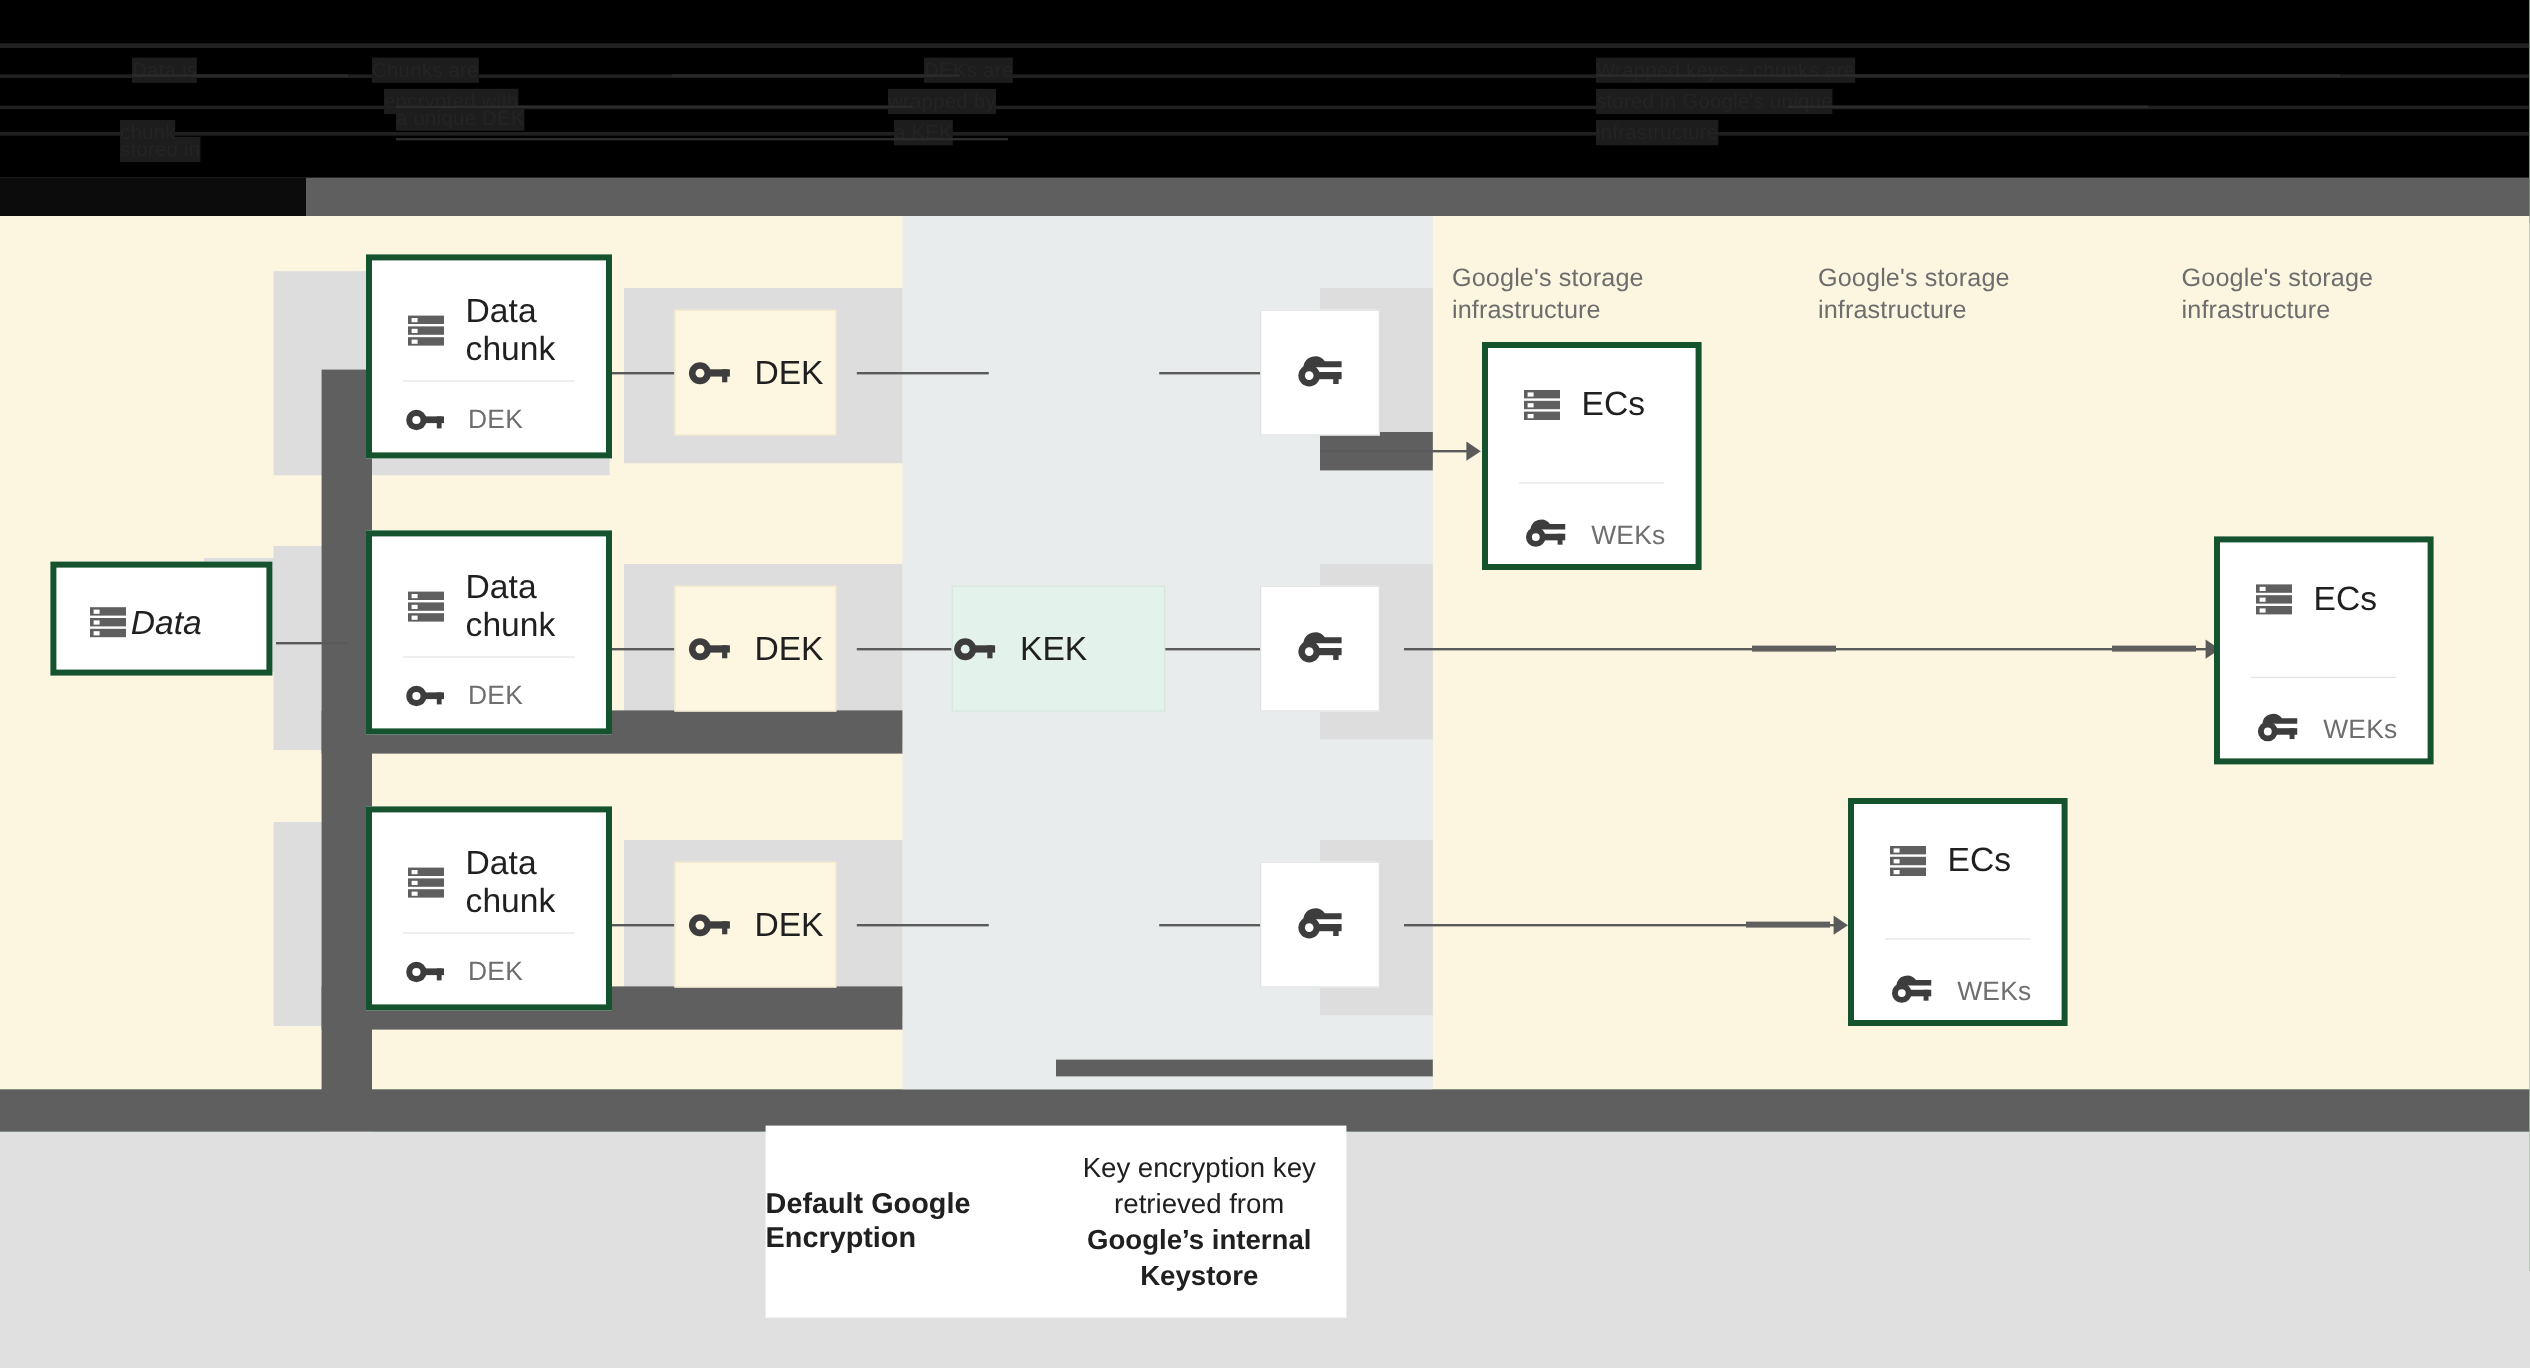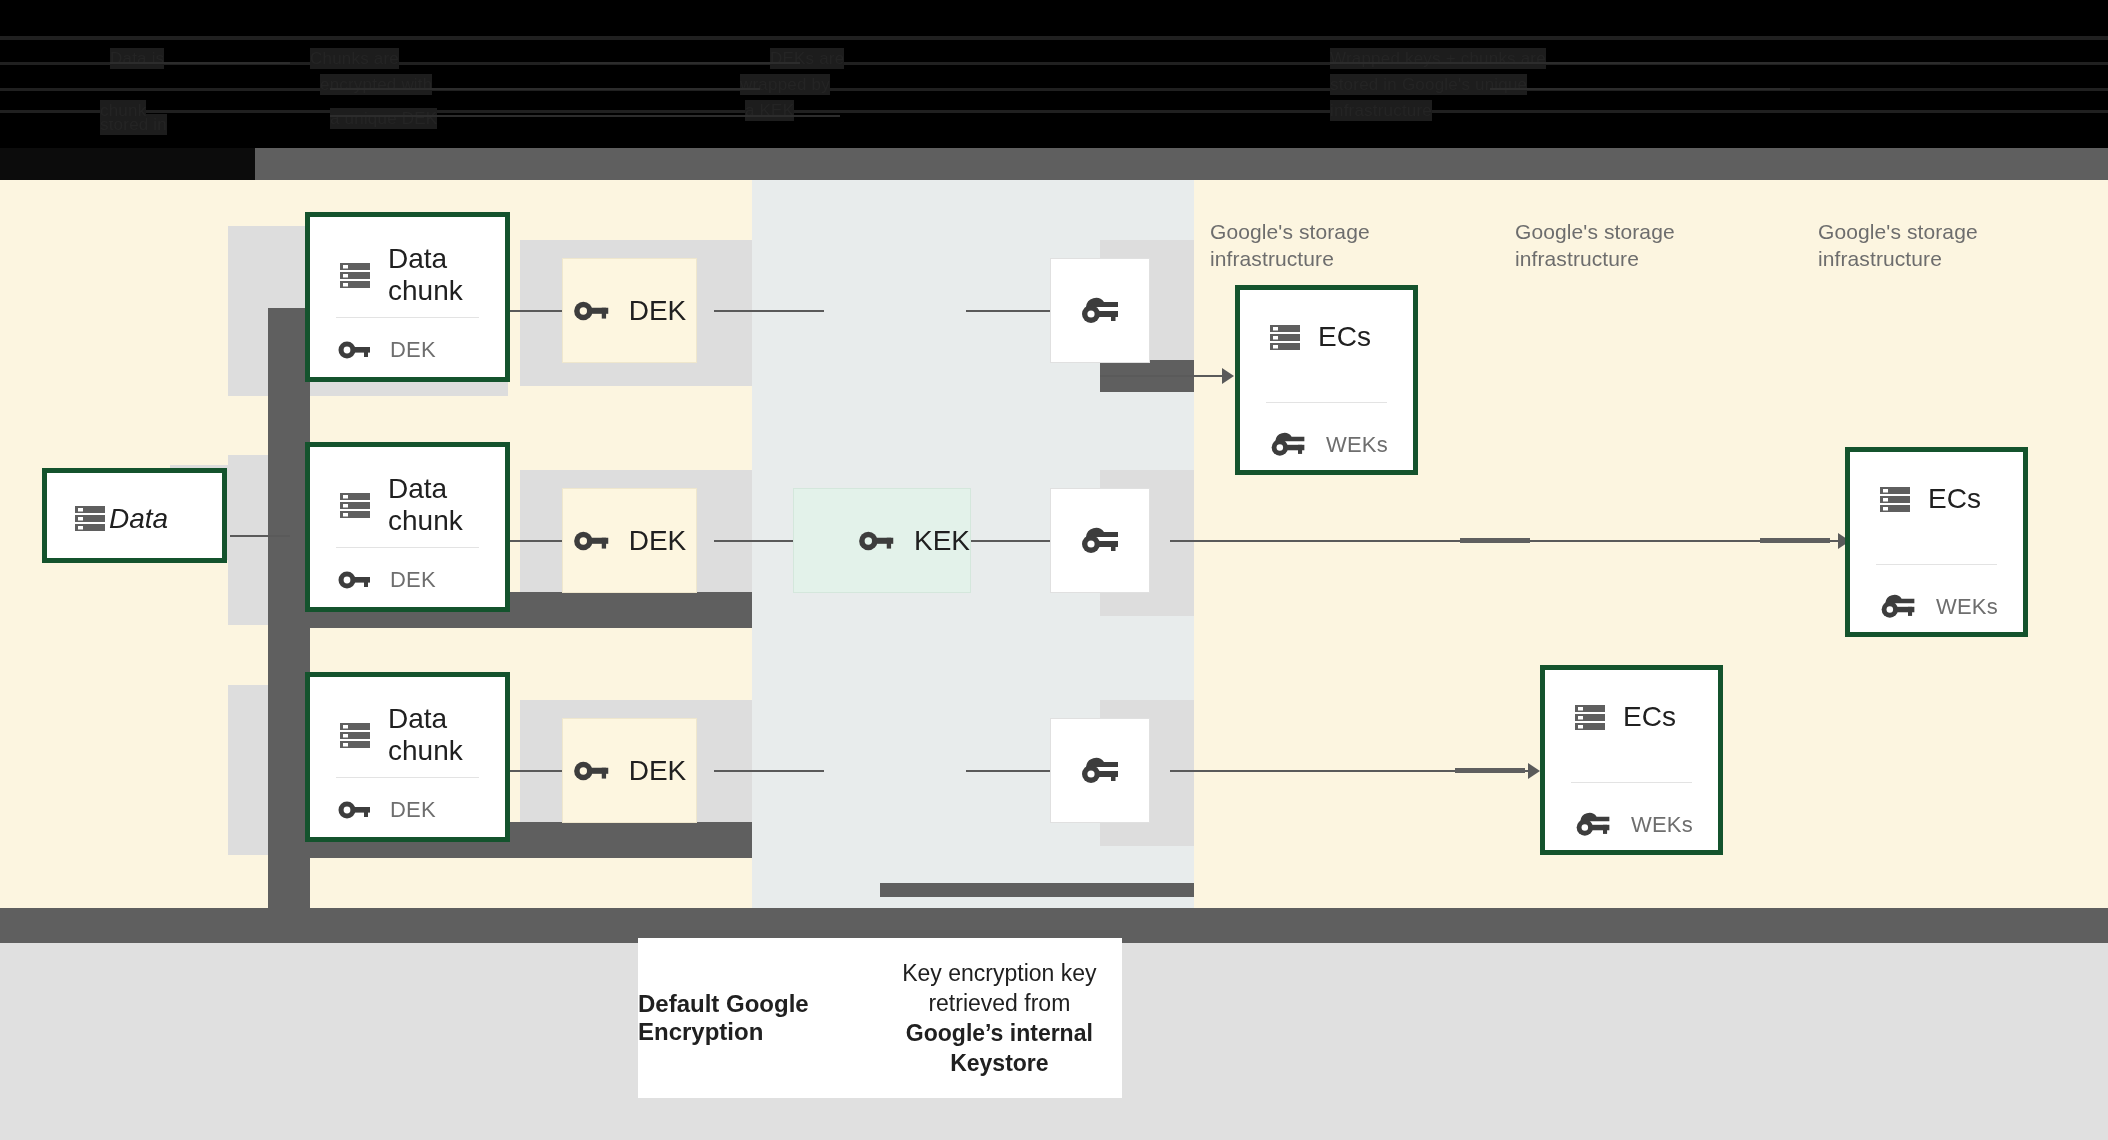--- a/index.html
+++ b/index.html
@@ -150,21 +150,21 @@
     justify-content: center;
     gap: 18px;
   }
   .box-kek {
     position: absolute;
     background: #e3f2ea;
     border: 1px solid #d4e7dc;
     box-sizing: border-box;
     display: flex;
     align-items: center;
-    justify-content: flex-end;
+    justify-content: flex-start;
     gap: 18px;
   }
   .box-label {
     font-size: 28px;
     color: #202020;
   }
 
   
   .infra-label {
     position: absolute;
@@ -227,21 +227,21 @@
     <div class="banner-strip" style="left:0;top:62px;width:2108px;height:3px;"></div>
     <div class="banner-strip" style="left:0;top:88px;width:2108px;height:3px;"></div>
     <div class="banner-strip" style="left:0;top:110px;width:2108px;height:3px;"></div>
 
     <div class="banner-block" style="left:110px;top:48px;">Data is</div>
     <div class="banner-block" style="left:100px;top:74px;margin-top:40px;">stored in</div>
     <div class="banner-block" style="left:100px;top:100px;">chunk</div>
 
     <div class="banner-block" style="left:310px;top:48px;">Chunks are</div>
     <div class="banner-block" style="left:320px;top:74px;">encrypted with</div>
-    <div class="banner-block" style="left:330px;top:108px;">a unique DEK</div>
+    <div class="banner-block" style="left:330px;top:88px;">a unique DEK</div>
 
     <div class="banner-block" style="left:770px;top:48px;">DEKs are</div>
     <div class="banner-block" style="left:740px;top:74px;">wrapped by</div>
     <div class="banner-block" style="left:745px;top:100px;">a KEK</div>
 
     <div class="banner-block" style="left:1330px;top:48px;">Wrapped keys + chunks are</div>
     <div class="banner-block" style="left:1330px;top:74px;">stored in Google's unique</div>
     <div class="banner-block" style="left:1330px;top:100px;">infrastructure</div>
 
     <div class="banner-underline" style="left:110px;top:62px;width:180px;"></div>

